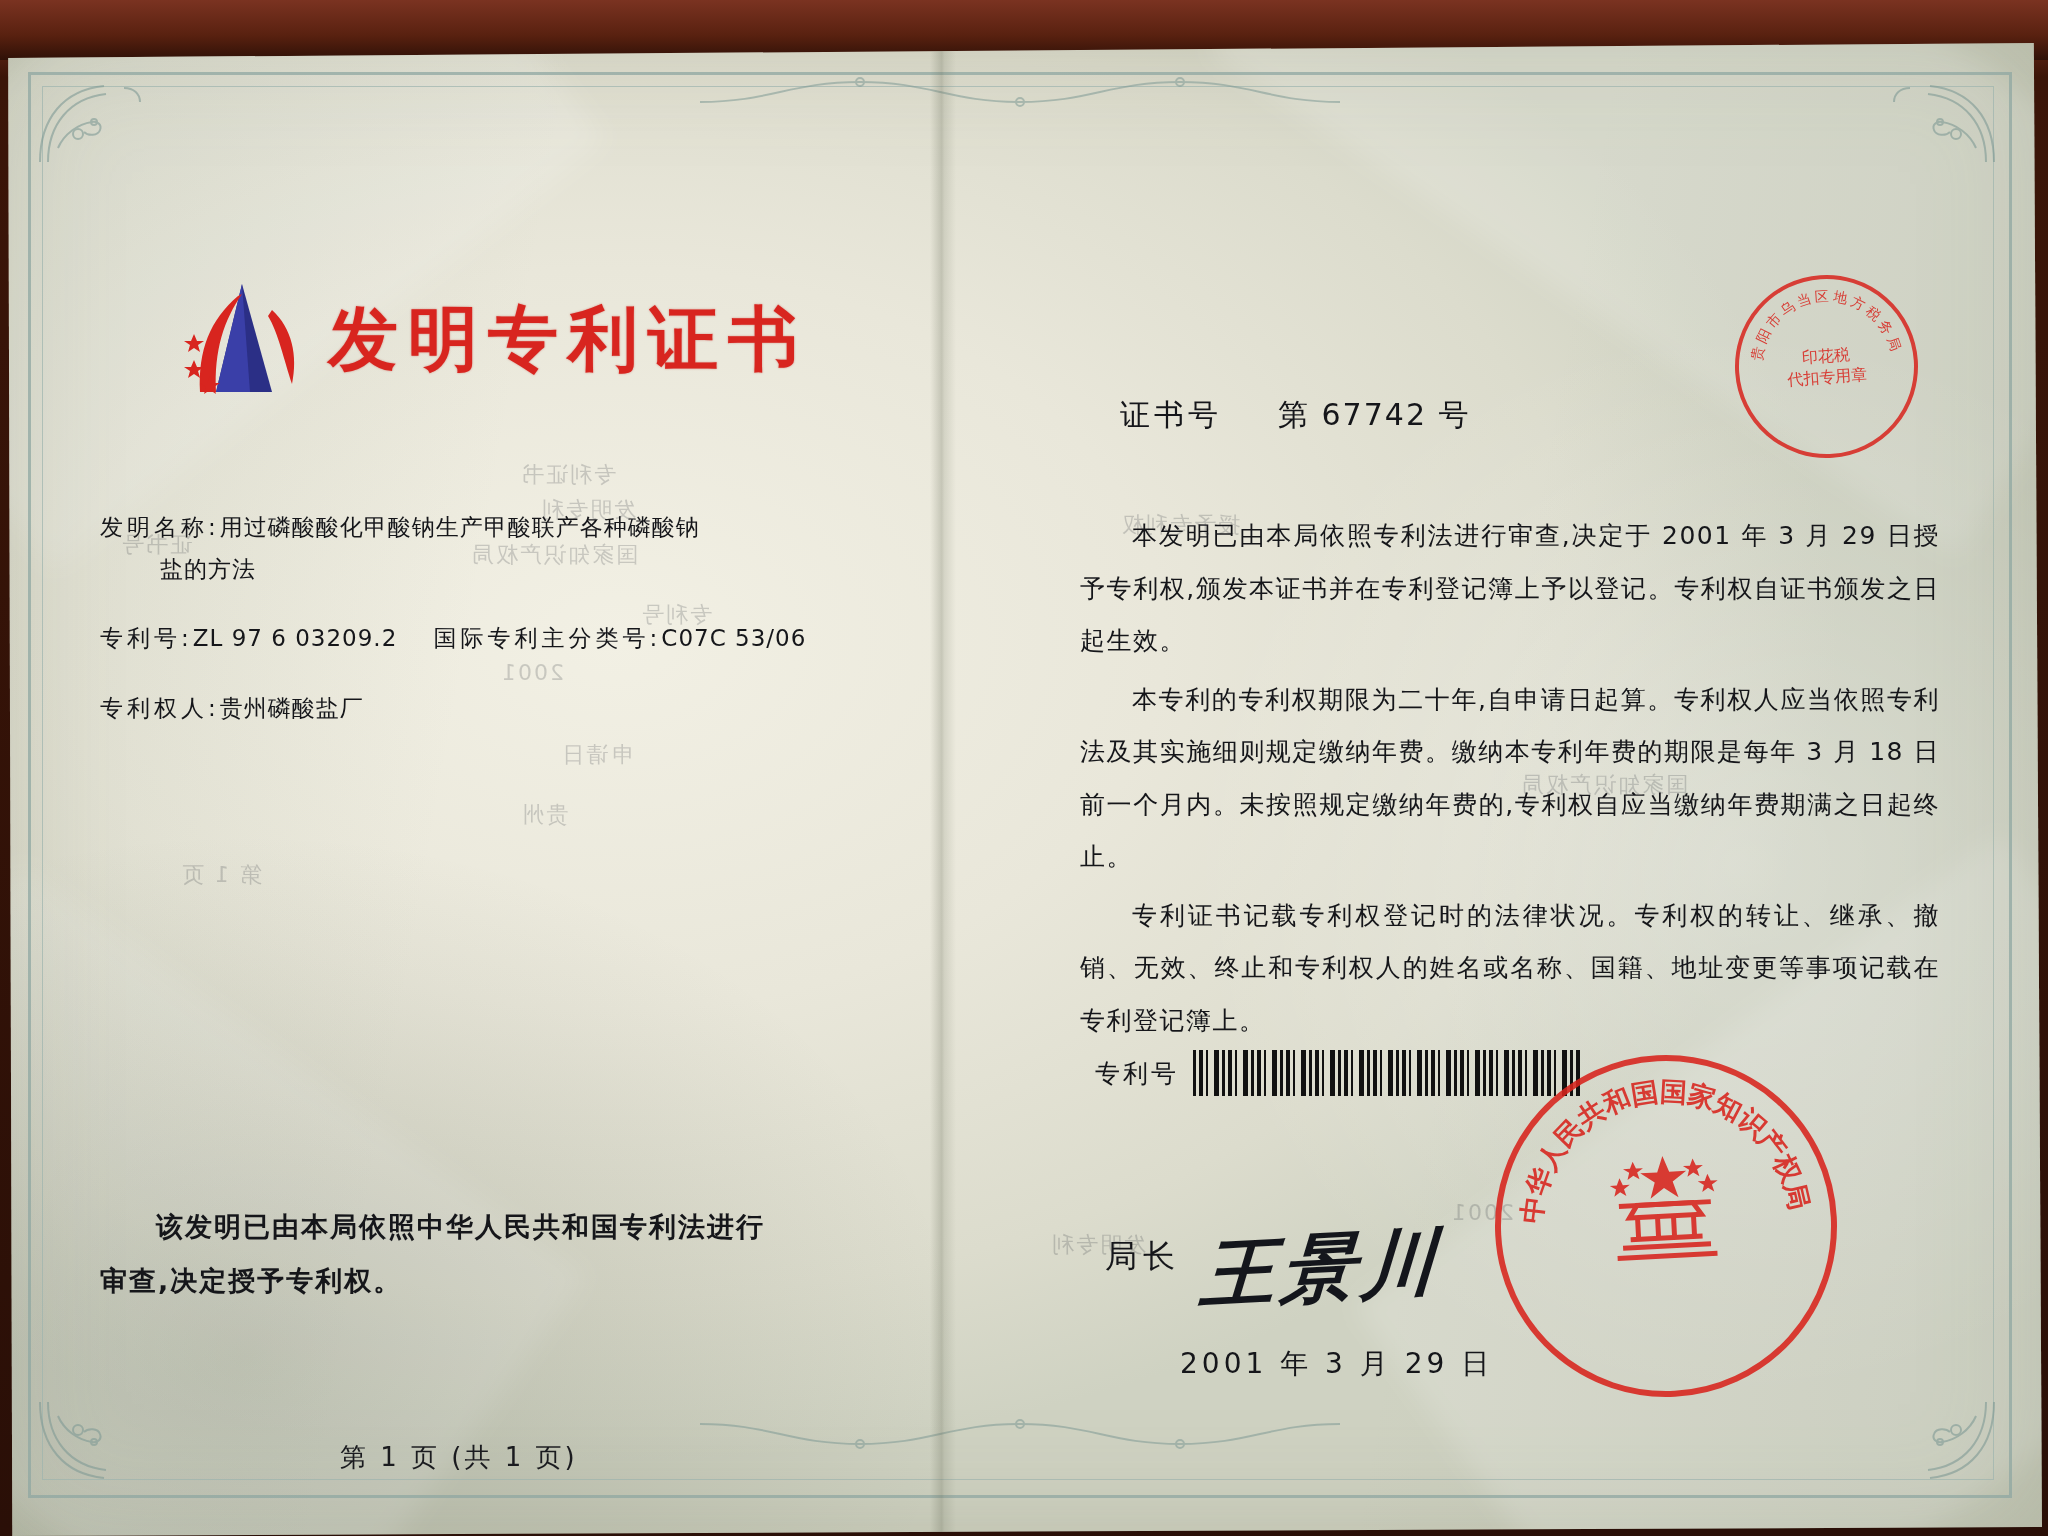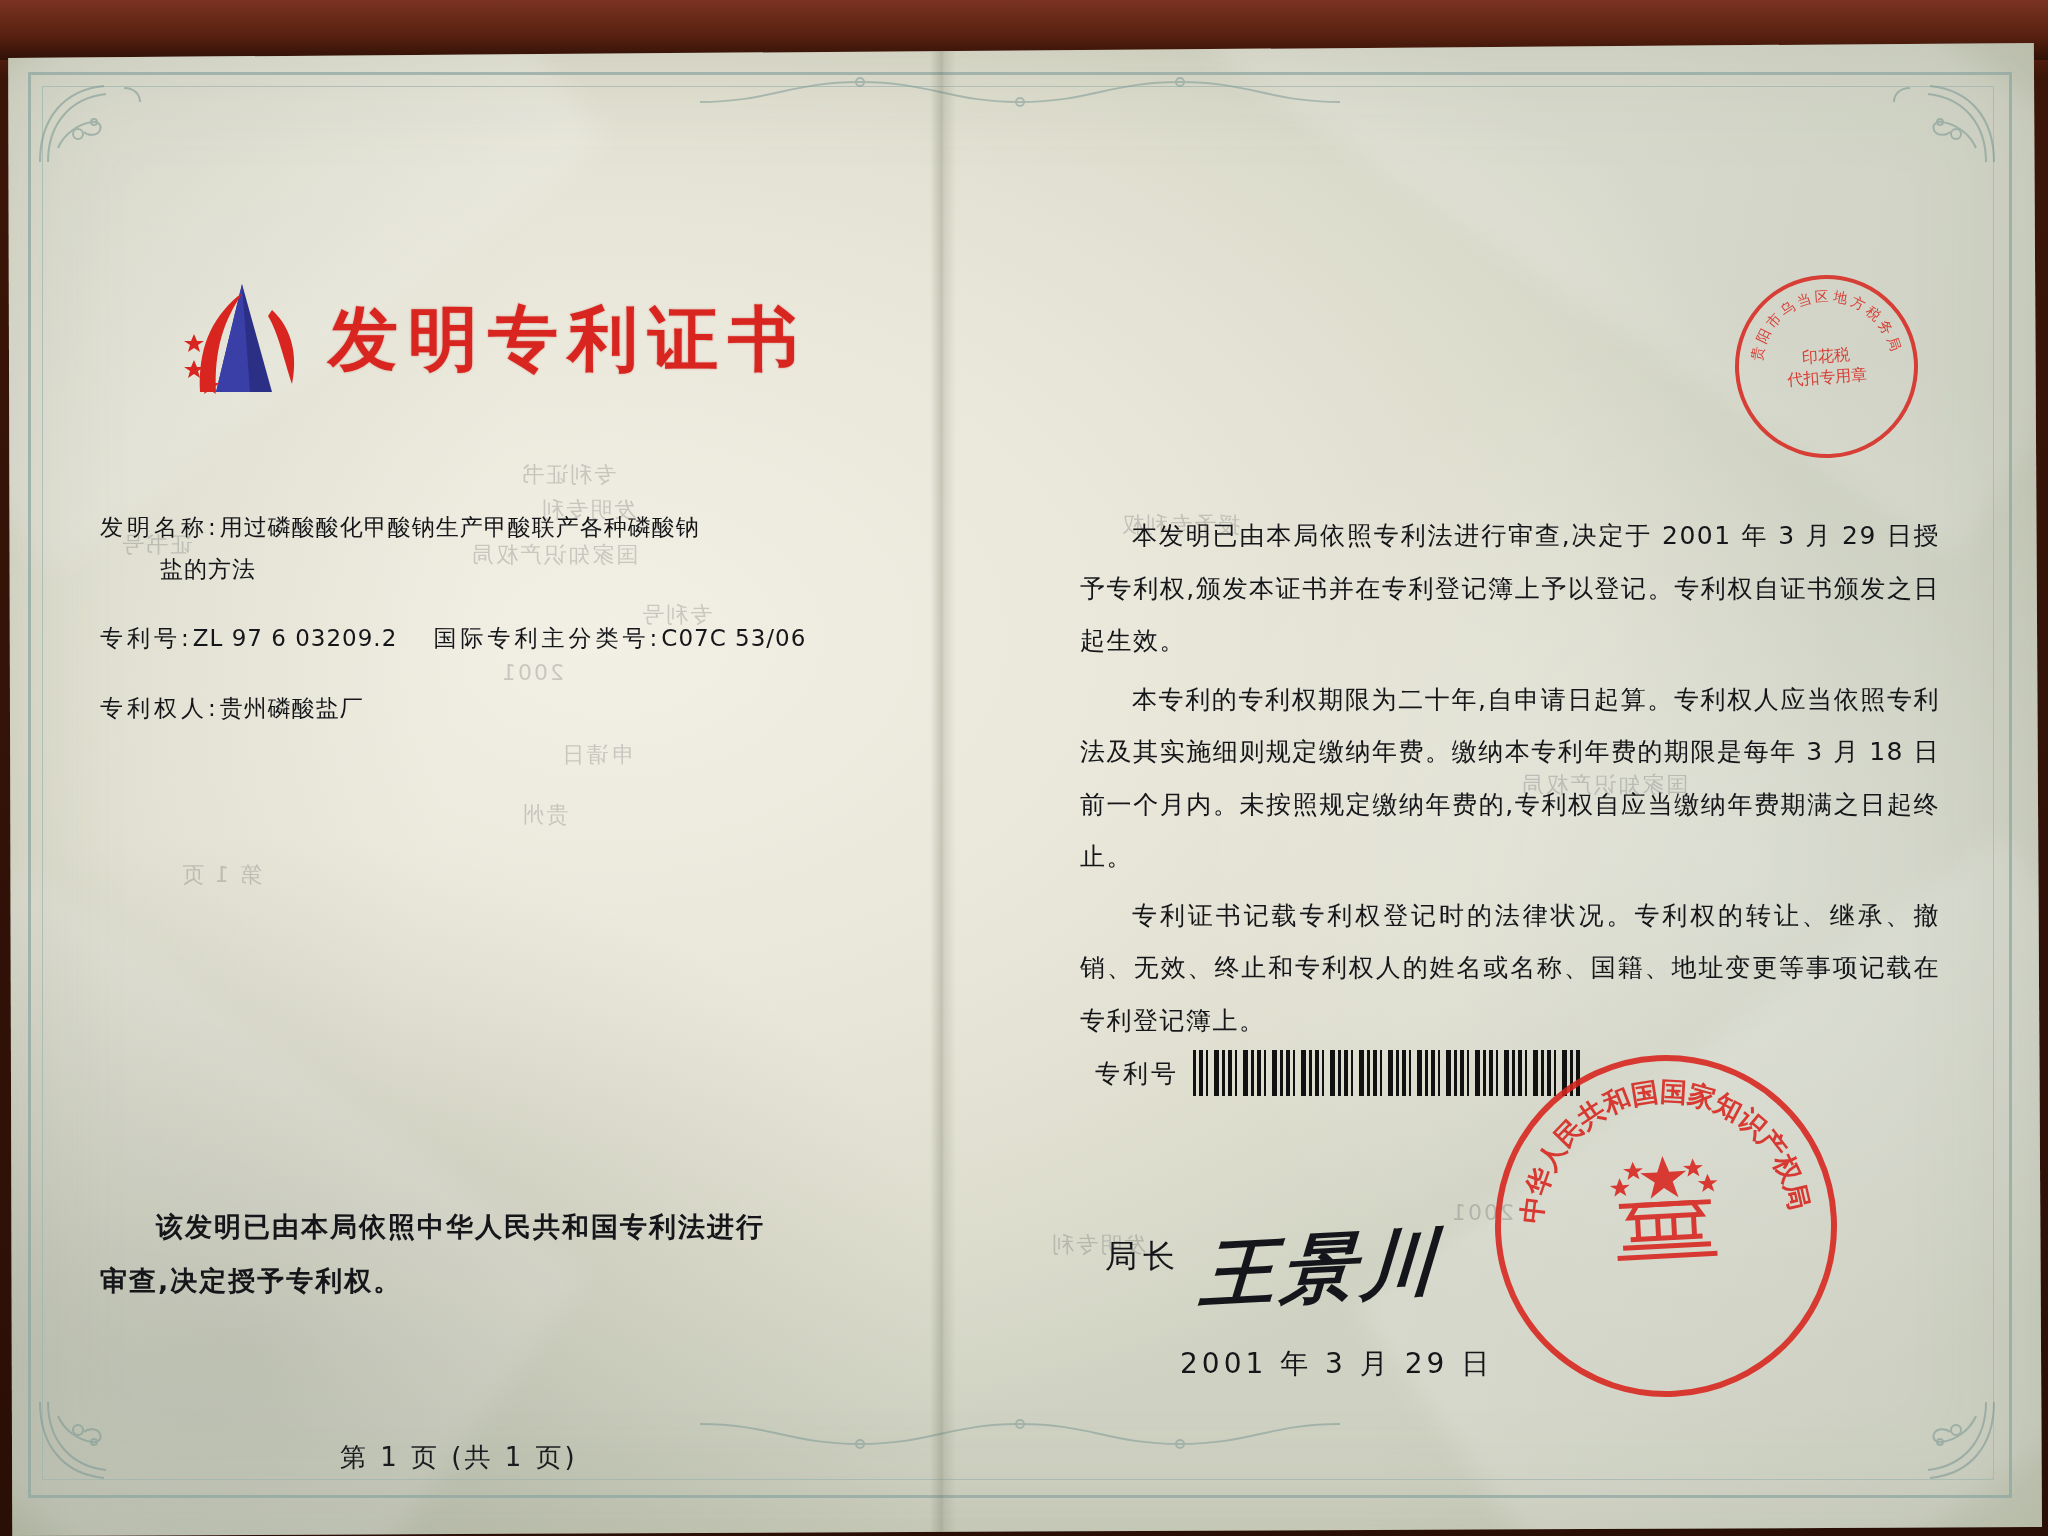--- a/index.html
+++ b/index.html
@@ -431,20 +431,23 @@
       <div class="declaration">
         <div><span class="indent"></span><span>该发明已由本局依照中华人民共和国专利法进行</span></div>
         <div><span>审查,决定授予专利权。</span></div>
       </div>
 
       <div class="page-no">第 1 页 (共 1 页)</div>
     </div>
 
     <div class="right-page">
 
+      <div class="cert-no-row">
+        <span>证书号</span><span class="num">第 67742 号</span>
+      </div>
 
       <div class="body-text">
         <p>本发明已由本局依照专利法进行审查,决定于 2001 年 3 月 29 日授予专利权,颁发本证书并在专利登记簿上予以登记。专利权自证书颁发之日起生效。</p>
         <p>本专利的专利权期限为二十年,自申请日起算。专利权人应当依照专利法及其实施细则规定缴纳年费。缴纳本专利年费的期限是每年 3 月 18 日前一个月内。未按照规定缴纳年费的,专利权自应当缴纳年费期满之日起终止。</p>
         <p>专利证书记载专利权登记时的法律状况。专利权的转让、继承、撤销、无效、终止和专利权人的姓名或名称、国籍、地址变更等事项记载在专利登记簿上。</p>
       </div>
 
       <div class="barcode-row">
         <span class="barcode-label">专利号</span>
         <div class="barcode"></div>

